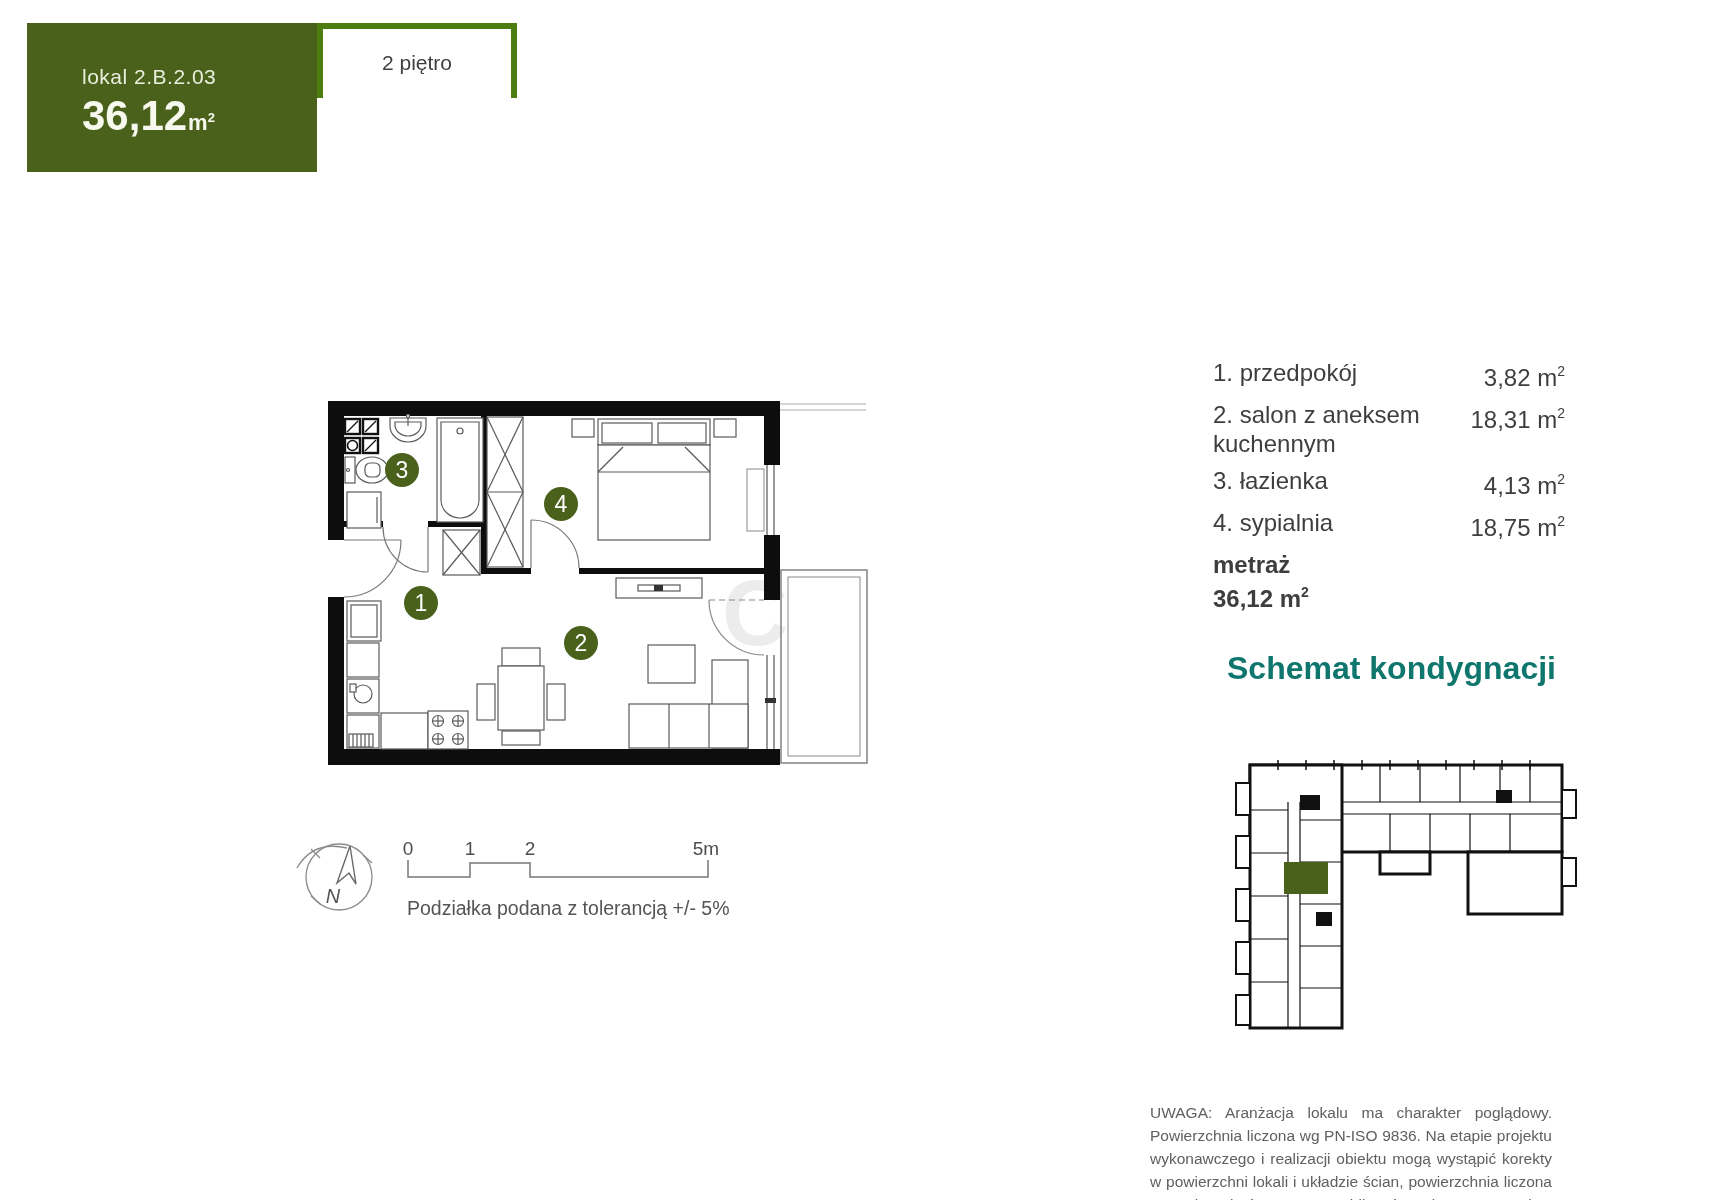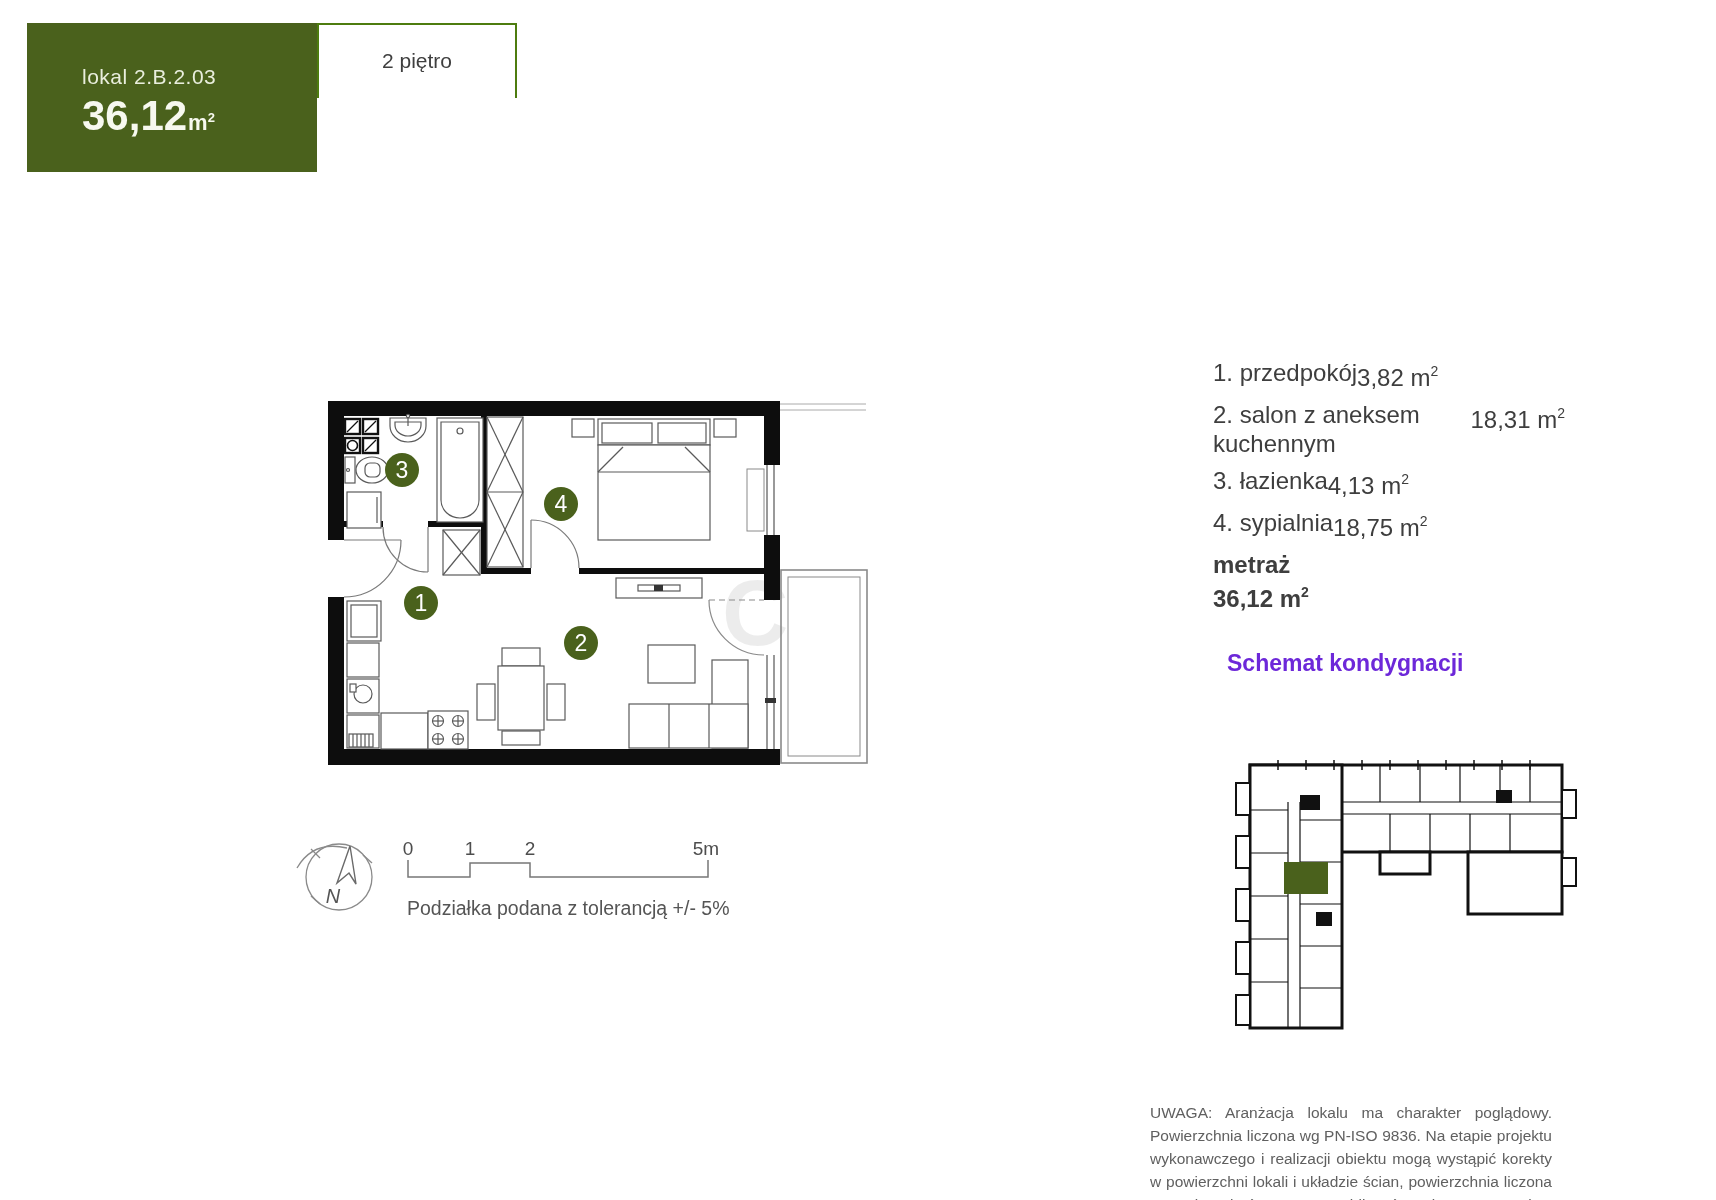--- a/index.html
+++ b/index.html
@@ -9,32 +9,32 @@
 
   
   .hdr-green{position:absolute;left:27px;top:23px;width:290px;height:149px;background:#4a611c;
              box-sizing:border-box;padding:42px 0 6px 55px;}
   .hdr-lokal{font-size:21px;color:#e9eedd;letter-spacing:.5px;}
   .hdr-area{margin-top:6px;color:#f7f9ef;font-weight:bold;}
   .hdr-area .val{font-size:42px;line-height:1;}
   .hdr-area .unit{font-size:22px;margin-left:1px;}
   .hdr-area sup{font-size:13px;}
   .hdr-cells{position:absolute;left:317px;top:23px;width:200px;height:149px;box-sizing:border-box;}
-  .hdr-cell{box-sizing:border-box;width:100%;height:74.5px;border:2px solid #4d7c0f;
+  .hdr-cell{box-sizing:border-box;width:100%;height:74.5px;border:6px solid #4d7c0f;
             display:flex;align-items:center;justify-content:center;font-size:21px;color:#3f3f3f;background:#fff;}
   .hdr-cell.first{border-bottom:none;}
 
   
   .rooms{position:absolute;left:1213px;top:358px;width:352px;font-size:24px;color:#3e3e3e;}
-  .room-row{display:flex;justify-content:flex-start;line-height:29px;margin-bottom:8px;}
+  .room-row{display:flex;justify-content:space-between;line-height:29px;margin-bottom:8px;}
   .room-area{white-space:nowrap;}
   .room-area sup,.total sup{font-size:14px;position:relative;top:-1px;}
   .total{font-weight:bold;margin-top:8px;flex-direction:column;}
 
-  .schem-title{position:absolute;left:1227px;top:650px;font-size:23px;font-weight:bold;color:#6d28d9;}
+  .schem-title{position:absolute;left:1227px;top:650px;font-size:32px;font-weight:bold;color:#0f766e;}
 
   .disclaimer{position:absolute;left:1150px;top:1101px;width:402px;font-size:15.5px;line-height:23px;
               color:#606060;text-align:justify;}
 
   .abs{position:absolute;}
 </style>
 </head>
 <body>
 
 <div class="canvas">

